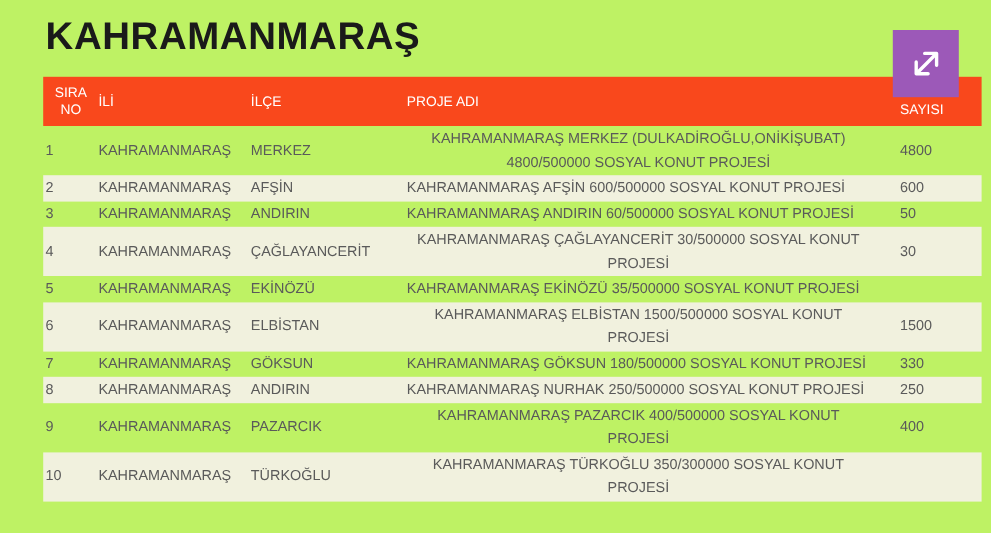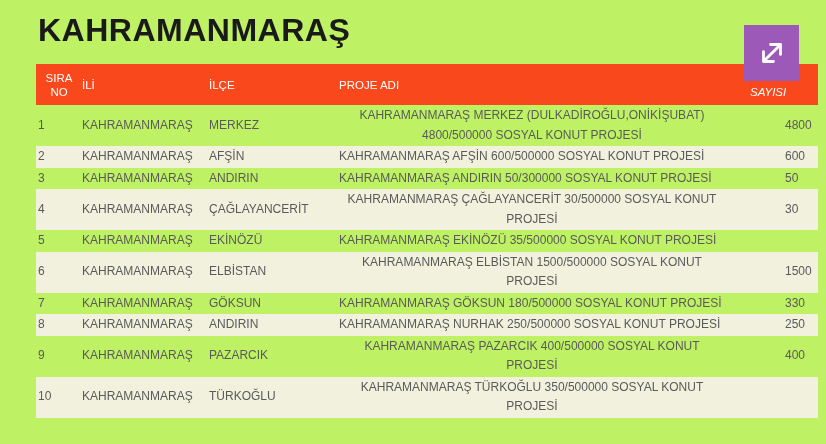--- a/index.html
+++ b/index.html
@@ -26,29 +26,29 @@
   .thead, .tr {
     display:grid;
     grid-template-columns:44px 127px 130px 410px 71px;
   }
   .thead {
     background:#f9481c; color:#ffffff; height:41px; font-size:11.5px;
   }
   .th {
     display:flex; align-items:center; padding-left:2px; line-height:14px;
   }
-  .th.c-sayisi { align-items:flex-end; padding-bottom:6px; padding-left:3px;font-style:italic; }
+  .th.c-sayisi { align-items:flex-end; padding-bottom:6px; padding-left:3px; }
   .th.c-proje  { padding-left:2px; }
   .tbody .tr:nth-child(even) { background:#f1f1de; }
   .td {
     display:flex; align-items:center;
     padding:1px 0 1px 2px; line-height:19.5px;
   }
   .td.c-proje { padding-right:22px; padding-left:2px; }
-  .td.c-sayisi { padding-left:3px;margin-left:35px; }
+  .td.c-sayisi { padding-left:3px; }
 </style>
 </head>
 <body>
 
 <div class="stage">
 
   <h1 class="page-title">KAHRAMANMARAŞ</h1>
 
   <button class="expand-btn">
     <svg viewBox="0 0 24 24" fill="none" stroke="#ffffff" stroke-width="2" stroke-linecap="round" stroke-linejoin="round">
@@ -80,21 +80,21 @@
     <div class="td c-ili">KAHRAMANMARAŞ</div>
     <div class="td c-ilce">AFŞİN</div>
     <div class="td c-proje">KAHRAMANMARAŞ AFŞİN 600/500000 SOSYAL KONUT PROJESİ</div>
     <div class="td c-sayisi">600</div>
   </div>
 
   <div class="tr">
     <div class="td c-sira">3</div>
     <div class="td c-ili">KAHRAMANMARAŞ</div>
     <div class="td c-ilce">ANDIRIN</div>
-    <div class="td c-proje">KAHRAMANMARAŞ ANDIRIN 50/300000 SOSYAL KONUT PROJESİ</div>
+    <div class="td c-proje">KAHRAMANMARAŞ ANDIRIN 60/500000 SOSYAL KONUT PROJESİ</div>
     <div class="td c-sayisi">50</div>
   </div>
 
   <div class="tr">
     <div class="td c-sira">4</div>
     <div class="td c-ili">KAHRAMANMARAŞ</div>
     <div class="td c-ilce">ÇAĞLAYANCERİT</div>
     <div class="td c-proje">KAHRAMANMARAŞ ÇAĞLAYANCERİT 30/500000 SOSYAL KONUT PROJESİ</div>
     <div class="td c-sayisi">30</div>
   </div>
@@ -135,18 +135,18 @@
     <div class="td c-ili">KAHRAMANMARAŞ</div>
     <div class="td c-ilce">PAZARCIK</div>
     <div class="td c-proje">KAHRAMANMARAŞ PAZARCIK 400/500000 SOSYAL KONUT PROJESİ</div>
     <div class="td c-sayisi">400</div>
   </div>
 
   <div class="tr">
     <div class="td c-sira">10</div>
     <div class="td c-ili">KAHRAMANMARAŞ</div>
     <div class="td c-ilce">TÜRKOĞLU</div>
-    <div class="td c-proje">KAHRAMANMARAŞ TÜRKOĞLU 350/500000 SOSYAL KONUT PROJESİ</div>
+    <div class="td c-proje">KAHRAMANMARAŞ TÜRKOĞLU 350/300000 SOSYAL KONUT PROJESİ</div>
   </div>
 </div>
   </div>
 
 </div>
 
 </body></html>

